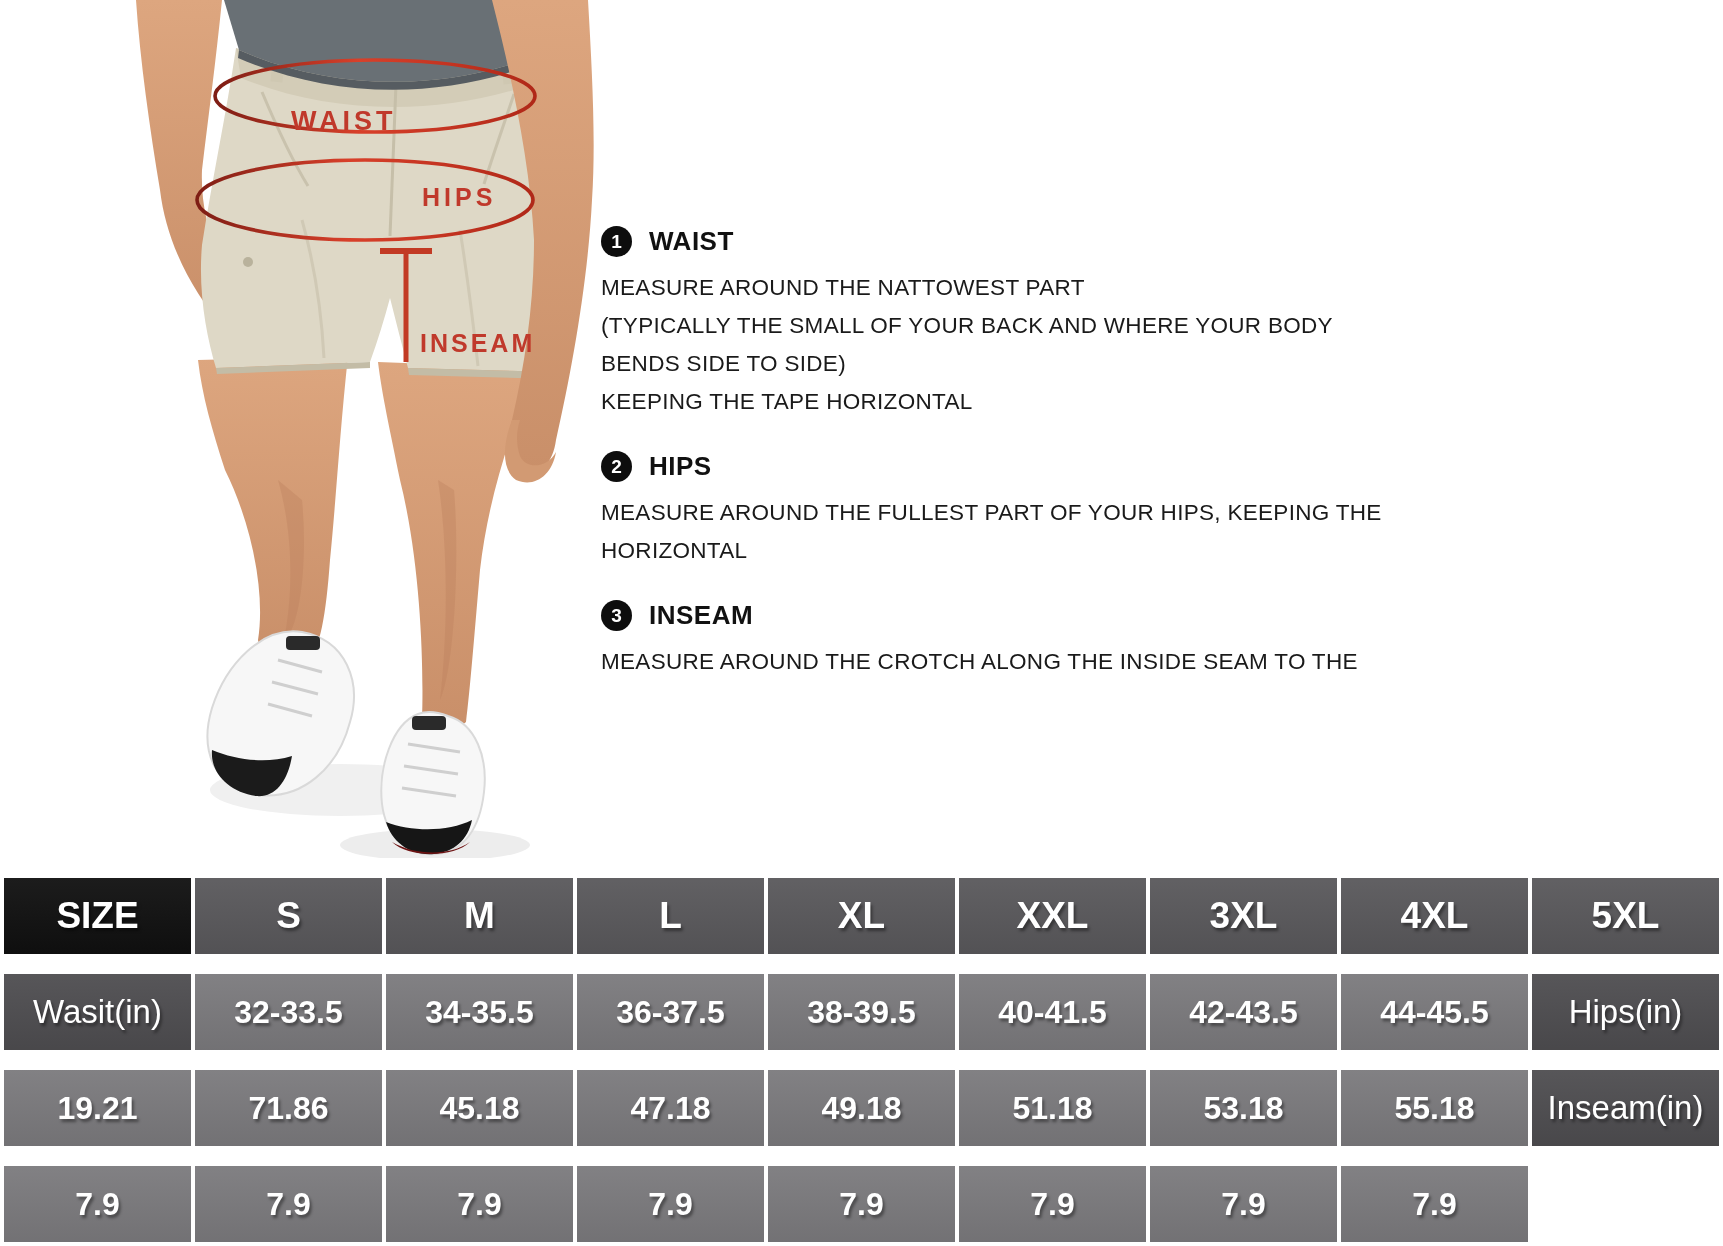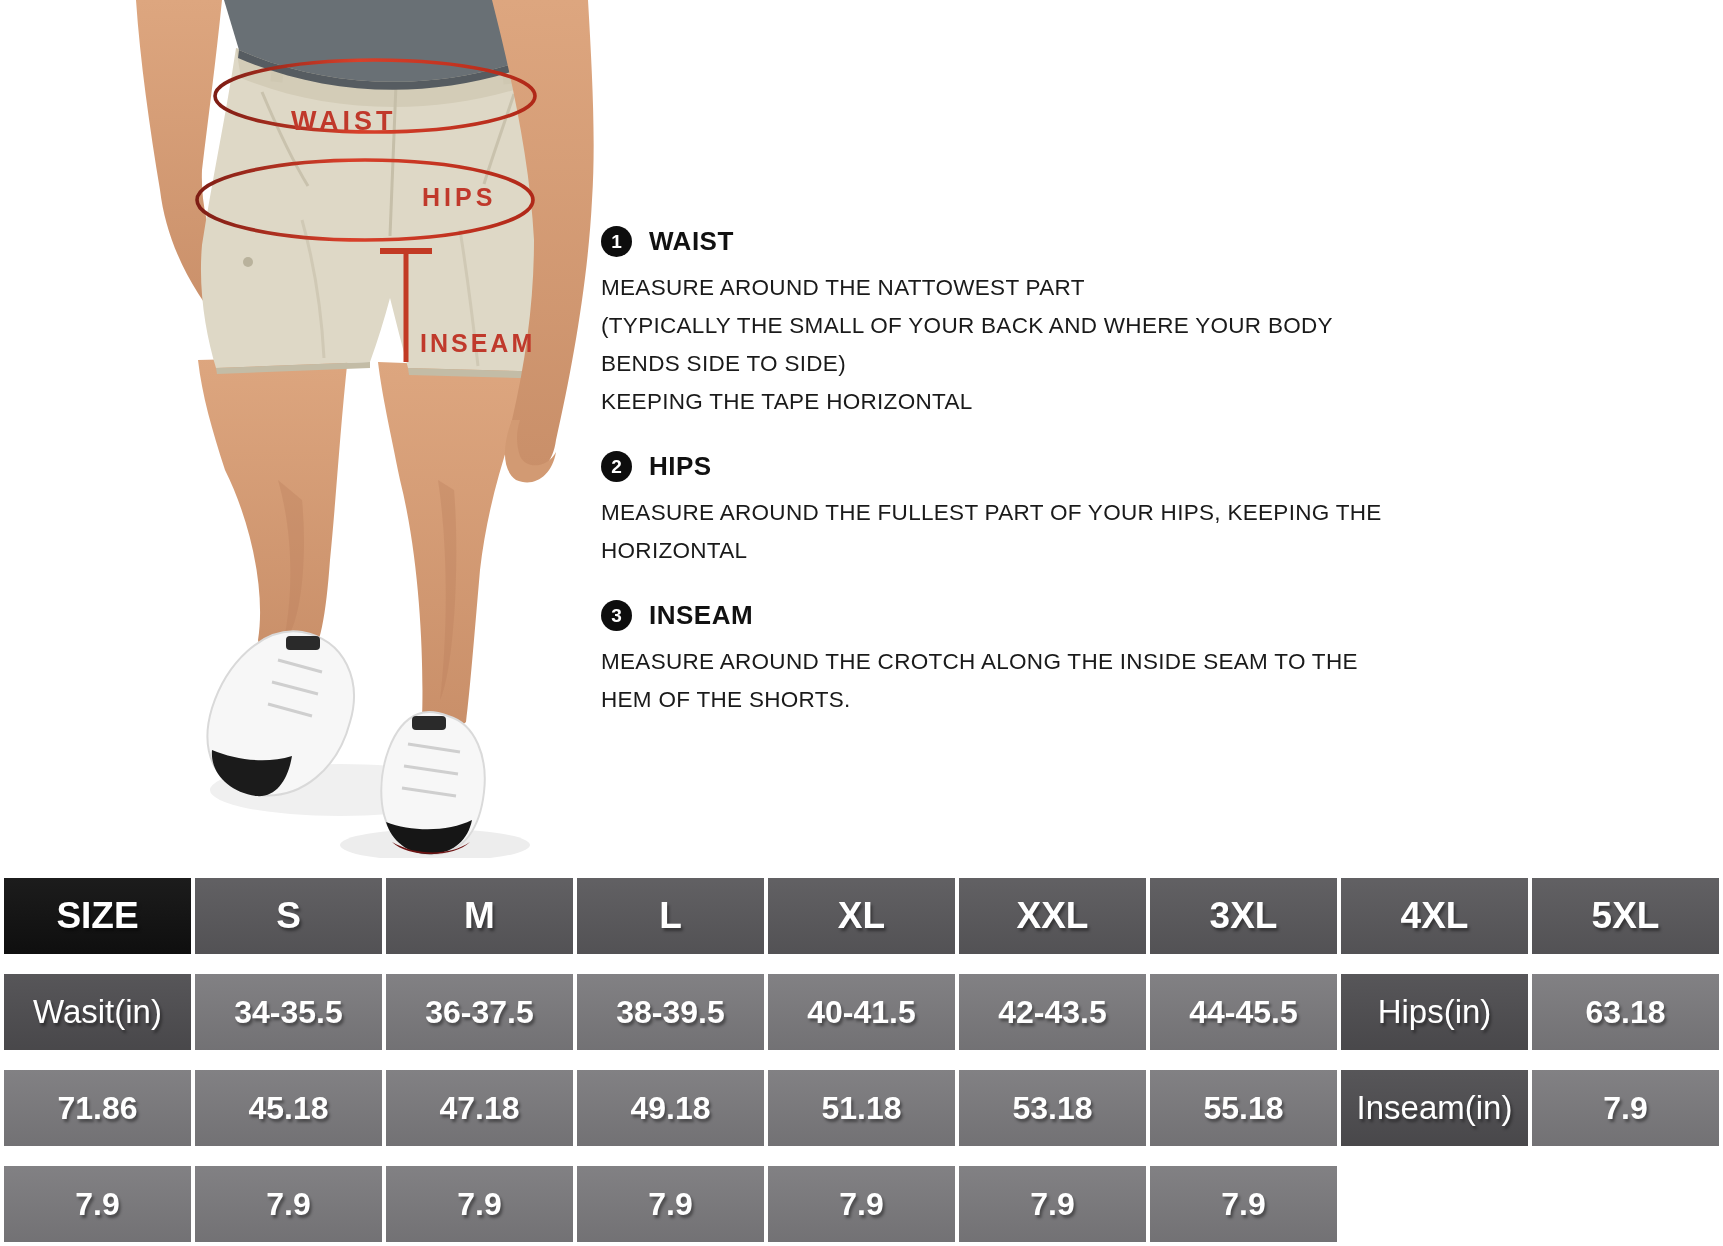--- a/index.html
+++ b/index.html
@@ -149,47 +149,47 @@
     <div class="sec-line">MEASURE AROUND THE FULLEST PART OF YOUR HIPS, KEEPING THE</div>
     <div class="sec-line">HORIZONTAL</div>
   </div>
 
   <div class="sec">
     <div class="sec-head">
       <span class="badge">3</span>
       <span class="sec-title">INSEAM</span>
     </div>
     <div class="sec-line">MEASURE AROUND THE CROTCH ALONG THE INSIDE SEAM TO THE</div>
-    <div class="sec-line">HEM OF THE SHORTS.</div>
   </div>
 
 </div>
 
 <div class="size-table">
 
   <div class="cell th size-th">SIZE</div>
   <div class="cell th">S</div>
   <div class="cell th">M</div>
   <div class="cell th">L</div>
   <div class="cell th">XL</div>
   <div class="cell th">XXL</div>
   <div class="cell th">3XL</div>
   <div class="cell th">4XL</div>
   <div class="cell th">5XL</div>
 
   <div class="cell row-label">Wasit(in)</div>
+  <div class="cell">32-33.5</div>
   <div class="cell">34-35.5</div>
   <div class="cell">36-37.5</div>
   <div class="cell">38-39.5</div>
   <div class="cell">40-41.5</div>
   <div class="cell">42-43.5</div>
   <div class="cell">44-45.5</div>
 
   <div class="cell row-label">Hips(in)</div>
-  <div class="cell">63.18</div>
+  <div class="cell">19.21</div>
   <div class="cell">71.86</div>
   <div class="cell">45.18</div>
   <div class="cell">47.18</div>
   <div class="cell">49.18</div>
   <div class="cell">51.18</div>
   <div class="cell">53.18</div>
   <div class="cell">55.18</div>
 
   <div class="cell row-label">Inseam(in)</div>
   <div class="cell">7.9</div>

